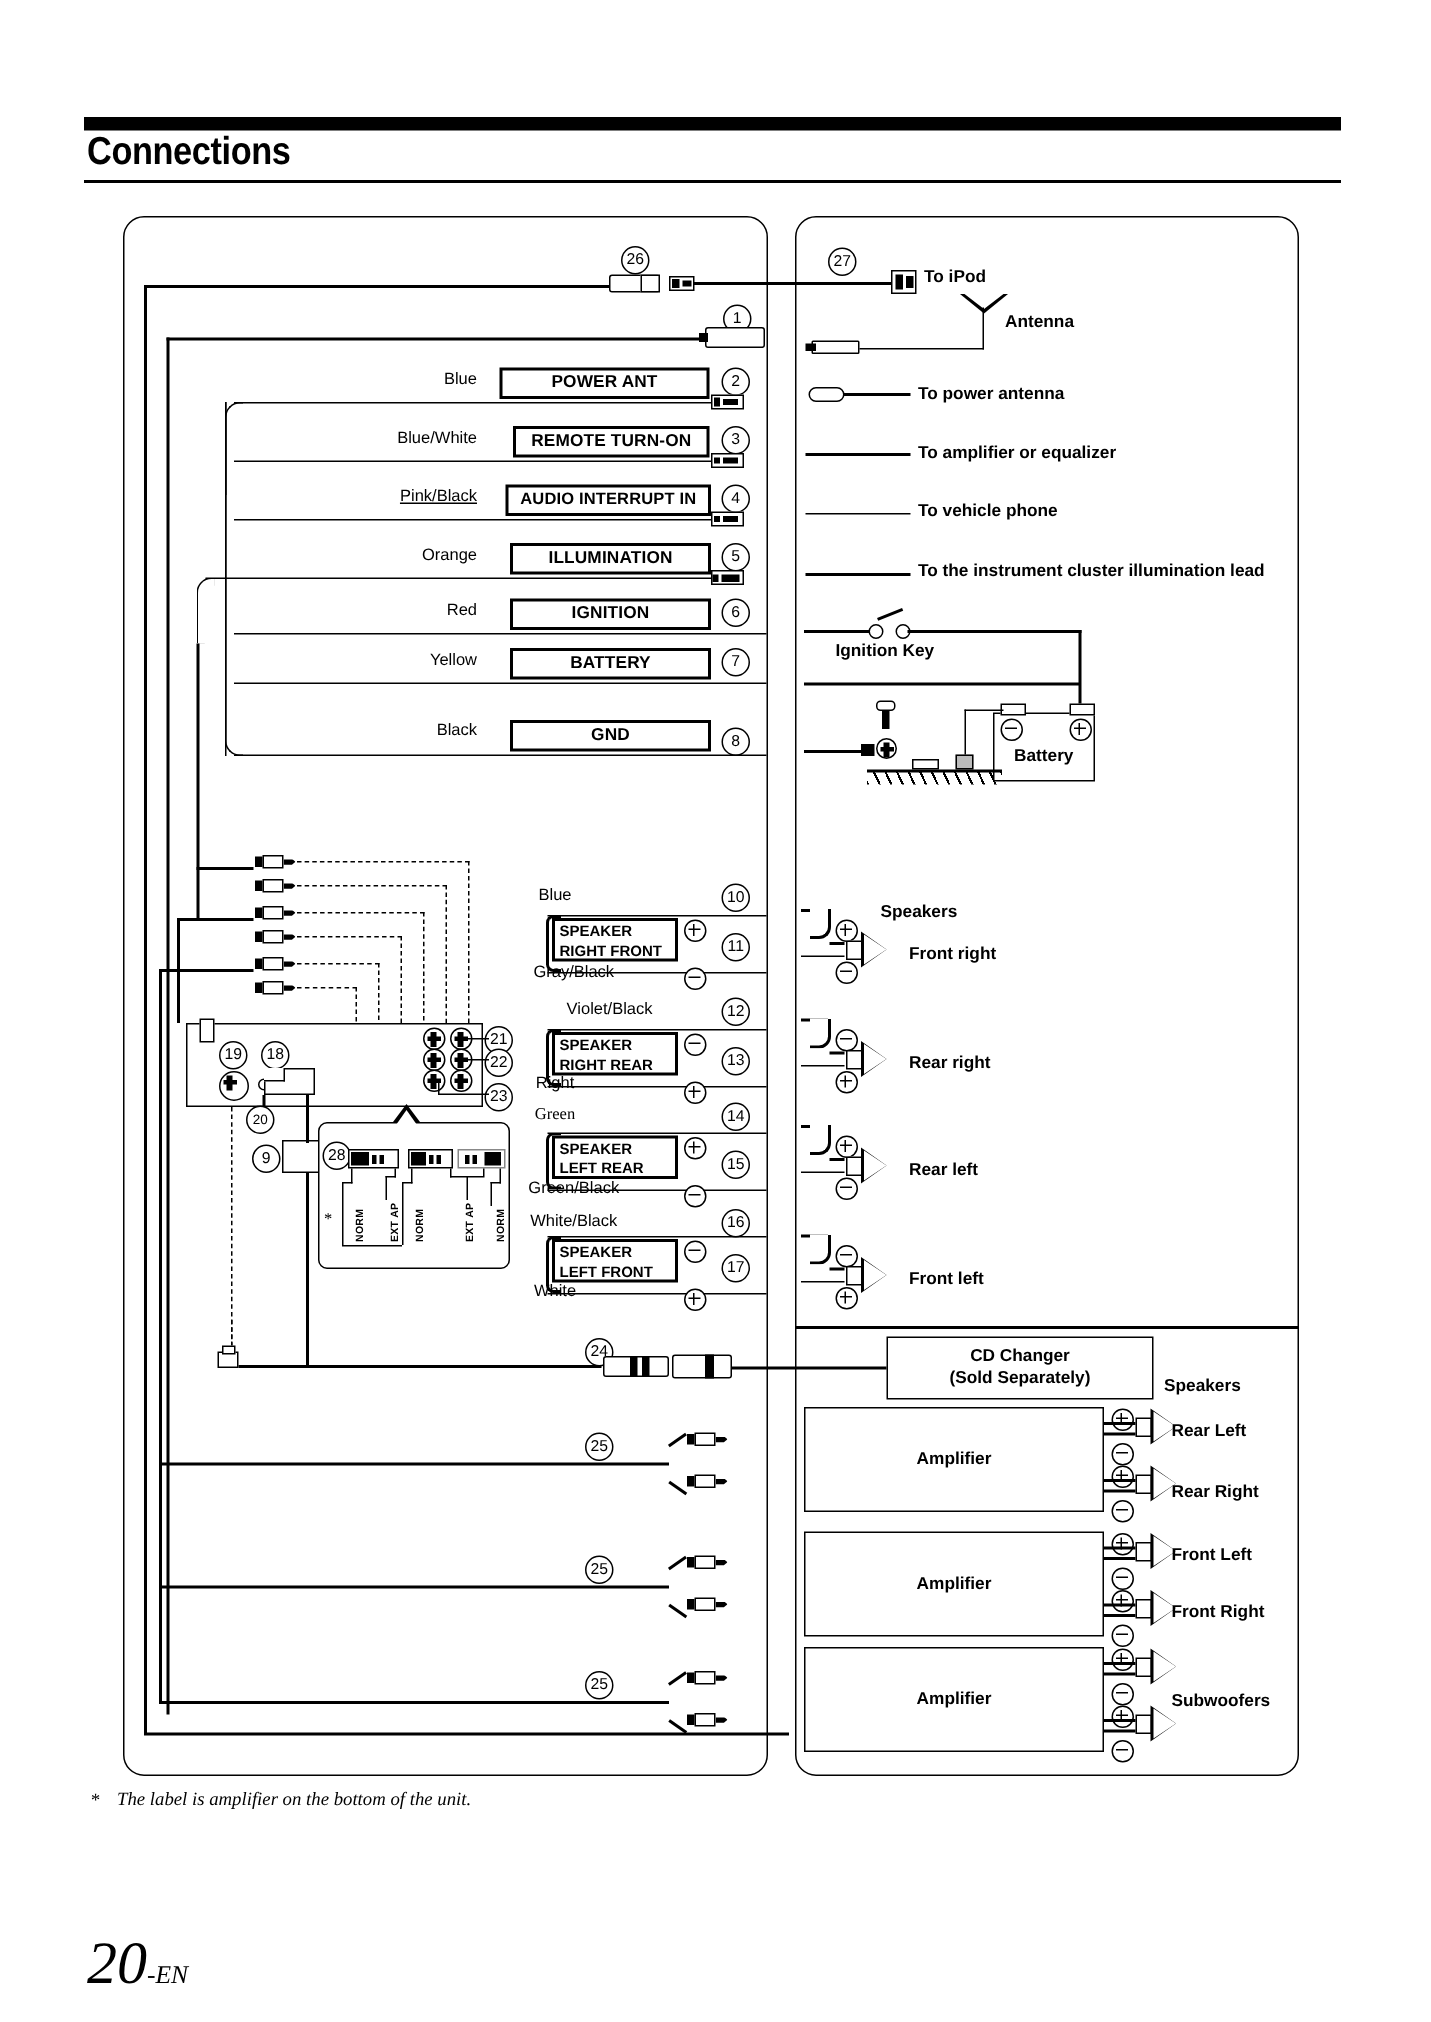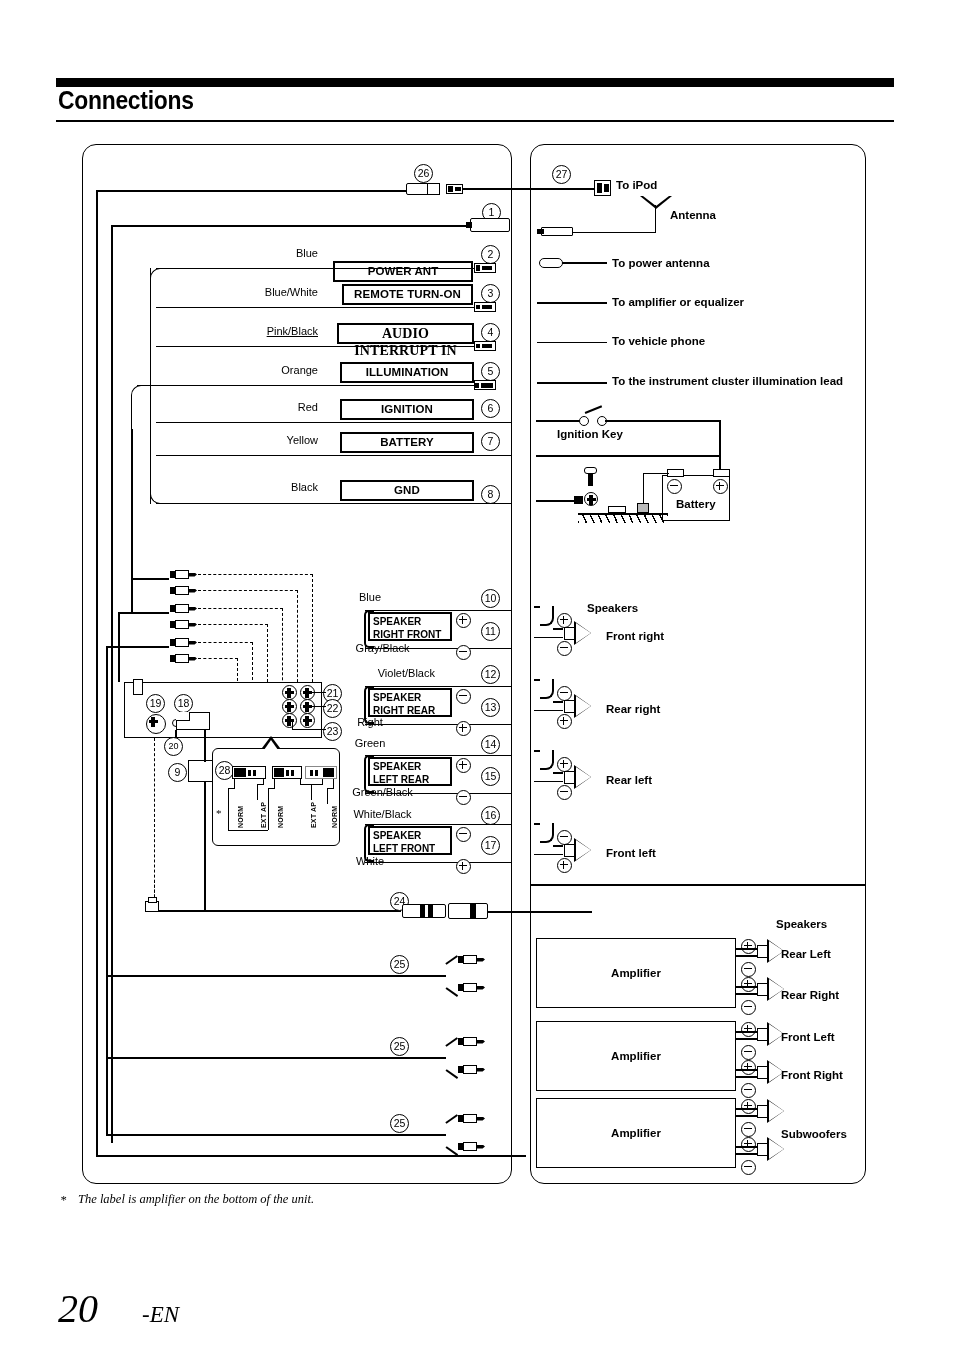--- a/index.html
+++ b/index.html
@@ -88,21 +88,21 @@
   
   .batbox{position:absolute;border:1.8px solid #000;background:#fff;box-sizing:border-box;}
   .bterm{position:absolute;border:1.4px solid #000;background:#fff;box-sizing:border-box;}
 
   
   .foot{position:absolute;left:60px;top:1192px;font-family:"Liberation Serif",serif;font-style:italic;font-size:12.5px;}
   .foot .ast{position:absolute;left:0;top:1px;}
   .foot .ftxt{position:absolute;left:18px;top:0;white-space:nowrap;}
   .pageno{position:absolute;left:58px;top:1285px;font-family:"Liberation Serif",serif;font-style:italic;}
   .pageno .big{font-size:40px;}
-  .pageno .small{font-size:23px;margin-left:44px;}
+  .pageno .small{font-size:17px;}
 
   .antenna-tri{position:absolute;width:0;height:0;border-left:16px solid transparent;
                border-right:16px solid transparent;border-top:13px solid #000;}
   .antenna-tri2{position:absolute;width:0;height:0;border-left:13px solid transparent;
                border-right:13px solid transparent;border-top:10px solid #fff;}
   .ocircle{position:absolute;width:8px;height:8px;border:1.5px solid #000;border-radius:50%;background:#fff;}
   .tinycircle{position:absolute;width:6px;height:6px;border:1.2px solid #000;border-radius:50%;background:#fff;}
   .bracket{position:absolute;border:2.2px solid #000;border-right:none;box-sizing:border-box;border-radius:5px 0 0 5px;}
   .ast-mark{position:absolute;font-size:11px;font-family:"Liberation Serif",serif;}
 </style>
@@ -129,40 +129,40 @@
   <div class="vline thick" style="left:96px;top:190px;height:966px;"></div>
   <div class="hline thick" style="left:96px;top:1155px;width:430px;"></div>
 
   <div class="cnum" style="left:482px;top:203px;">1</div>
   <div class="hline thick" style="left:111px;top:225px;width:360px;"></div>
   <div class="vline thick" style="left:111px;top:225px;height:918px;"></div>
   <div class="conn" style="left:470px;top:218px;width:40px;height:14px;border-radius:2px;"></div>
   <div class="conn-dark" style="left:466px;top:222px;width:6px;height:6px;"></div>
 
   <div class="wirename" style="left:228px;top:247px;width:90px;">Blue</div>
-  <div class="funcbox" style="left:333px;top:245px;width:136px;margin-top:16px;">POWER ANT</div>
+  <div class="funcbox" style="left:333px;top:245px;width:136px;">POWER ANT</div>
   <div class="cnum" style="left:481px;top:245px;">2</div>
   <div class="hline" style="left:156px;top:268px;width:318px;"></div>
   <div class="rail" style="left:150px;top:268px;width:12px;height:62px;border-top:1.4px solid #000;border-bottom:none;border-radius:10px 0 0 0;"></div>
   <div class="iso" style="left:474px;top:263px;">
     <i style="left:1px;top:1px;width:4px;height:6px;"></i>
       <i style="left:7px;top:2px;width:10px;height:4px;"></i>
   </div>
 
   <div class="wirename" style="left:205px;top:286px;width:113px;">Blue/White</div>
   <div class="funcbox" style="left:342px;top:284px;width:127px;">REMOTE TURN-ON</div>
   <div class="cnum" style="left:481px;top:284px;">3</div>
   <div class="hline" style="left:156px;top:307px;width:318px;"></div>
   <div class="iso" style="left:474px;top:302px;">
     <i style="left:1px;top:2px;width:4px;height:4px;"></i>
       <i style="left:7px;top:2px;width:10px;height:4px;"></i>
   </div>
 
   <div class="wirename" style="left:205px;top:325px;width:113px;text-decoration:underline;">Pink/Black</div>
-  <div class="funcbox" style="left:337px;top:323px;width:133px;font-size:14px;font-family:Liberation Serif, serif;">AUDIO INTERRUPT IN</div>
+  <div class="funcbox" style="left:337px;top:323px;width:133px;font-size:11px;">AUDIO INTERRUPT IN</div>
   <div class="cnum" style="left:481px;top:323px;">4</div>
   <div class="hline" style="left:156px;top:346px;width:318px;"></div>
   <div class="iso" style="left:474px;top:341px;">
     <i style="left:1px;top:2px;width:4px;height:4px;"></i>
       <i style="left:7px;top:2px;width:10px;height:4px;"></i>
   </div>
 
   <div class="wirename" style="left:228px;top:364px;width:90px;">Orange</div>
   <div class="funcbox" style="left:340px;top:362px;width:130px;">ILLUMINATION</div>
   <div class="cnum" style="left:481px;top:362px;">5</div>
@@ -344,21 +344,21 @@
   <div class="spkbox" style="left:368px;top:688px;">
     <span>SPEAKER</span><br>
     <span>RIGHT REAR</span>
   </div>
   <div class="pm" style="left:456px;top:689px;"></div>
   <div class="cnum" style="left:481px;top:698px;">13</div>
   <div class="hline" style="left:365px;top:724px;width:146px;"></div>
   <div class="wirename" style="left:330px;top:716px;width:80px;text-align:center;">Right</div>
   <div class="pm plus" style="left:456px;top:721px;"></div>
 
-  <div class="wirename" style="left:330px;top:737px;width:80px;text-align:center;">Green</div>
+  <div class="wirename" style="left:330px;top:737px;width:80px;text-align:center;font-family:Liberation Serif, serif;">Green</div>
   <div class="cnum" style="left:481px;top:735px;">14</div>
   <div class="hline" style="left:365px;top:755px;width:146px;"></div>
   <div class="bracket" style="left:364px;top:755px;width:10px;height:38px;"></div>
   <div class="spkbox" style="left:368px;top:757px;">
     <span>SPEAKER</span><br>
     <span>LEFT REAR</span>
   </div>
   <div class="pm plus" style="left:456px;top:758px;"></div>
   <div class="cnum" style="left:481px;top:767px;">15</div>
   <div class="hline" style="left:365px;top:793px;width:146px;"></div>
@@ -545,20 +545,24 @@
   <div class="hline" style="left:534px;top:854px;width:29px;"></div>
   <div class="pm" style="left:557px;top:830px;"></div>
   <div class="pm plus" style="left:557px;top:858px;"></div>
   <div class="spk" style="left:564px;top:838px;">
     <div class="body"></div>
       <div class="cone"></div>
       <div class="cone2"></div>
     </div>
   <div class="rtext" style="left:606px;top:846px;">Front left</div>
 
+  <div class="rbox" style="left:591px;top:891px;width:178px;height:42px;flex-direction:column;">
+    <div>CD Changer</div>
+    <div>(Sold Separately)</div>
+  </div>
   <div class="rtext" style="left:776px;top:917px;">Speakers</div>
 
   <div class="rbox" style="left:536px;top:938px;width:200px;height:70px;">Amplifier</div>
   <div class="pm plus" style="left:741px;top:939px;"></div>
   <div class="pm" style="left:741px;top:962px;"></div>
   <div class="hline thick" style="left:736px;top:948px;width:22px;"></div>
   <div class="hline thick" style="left:736px;top:955px;width:22px;"></div>
   <div class="spk" style="left:757px;top:939px;">
     <div class="body"></div>
       <div class="cone"></div>

